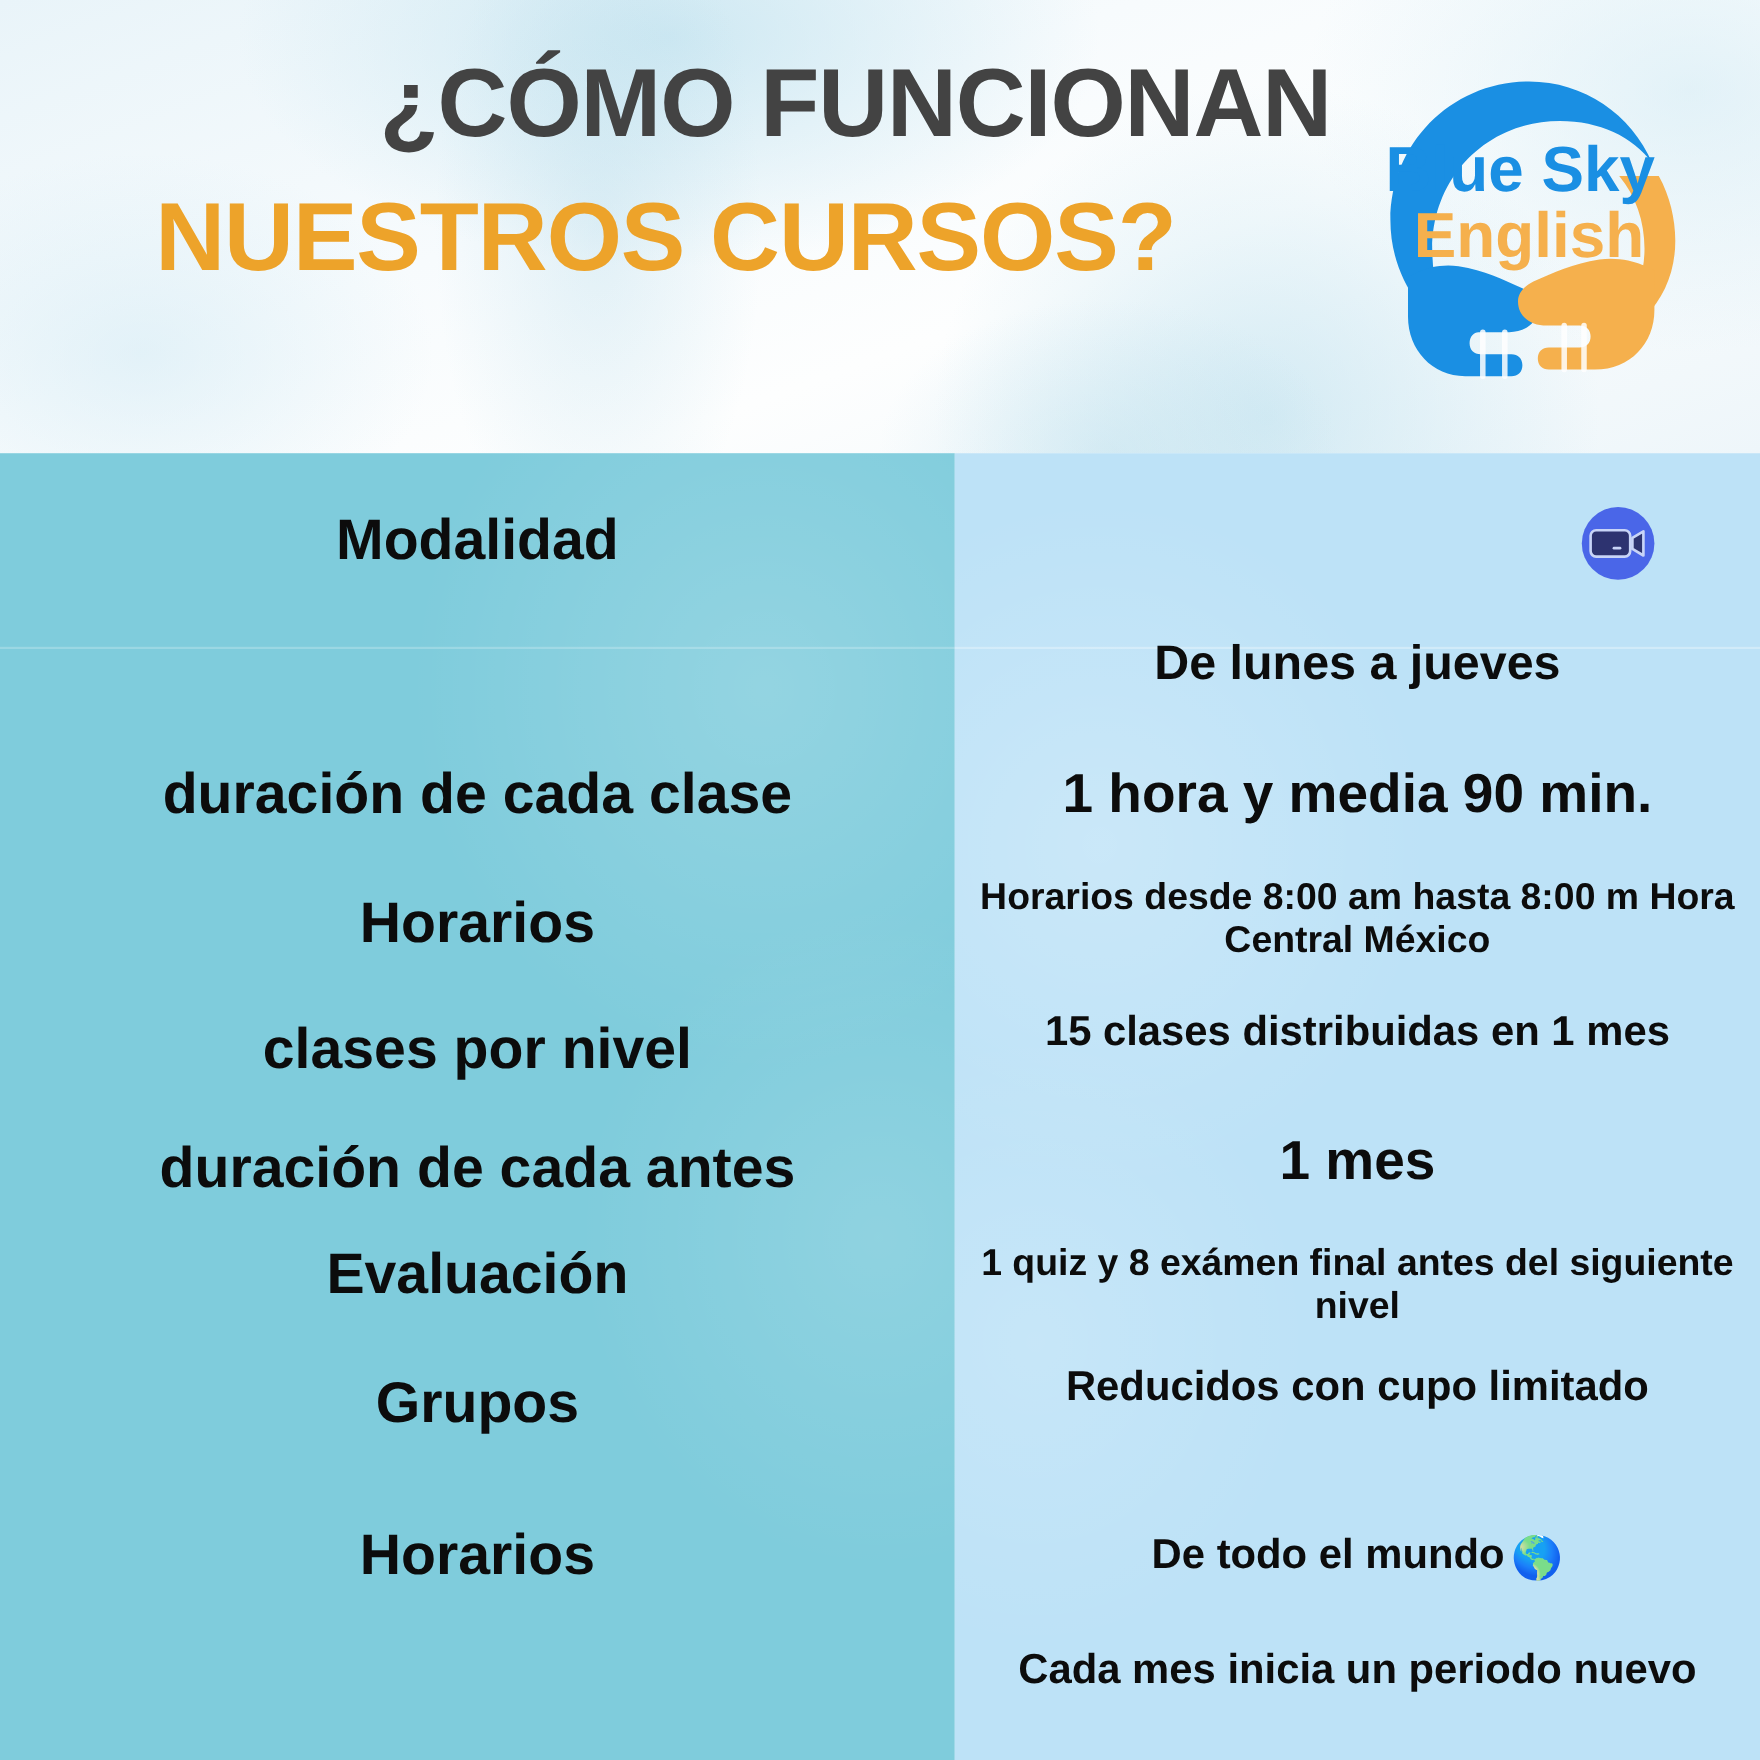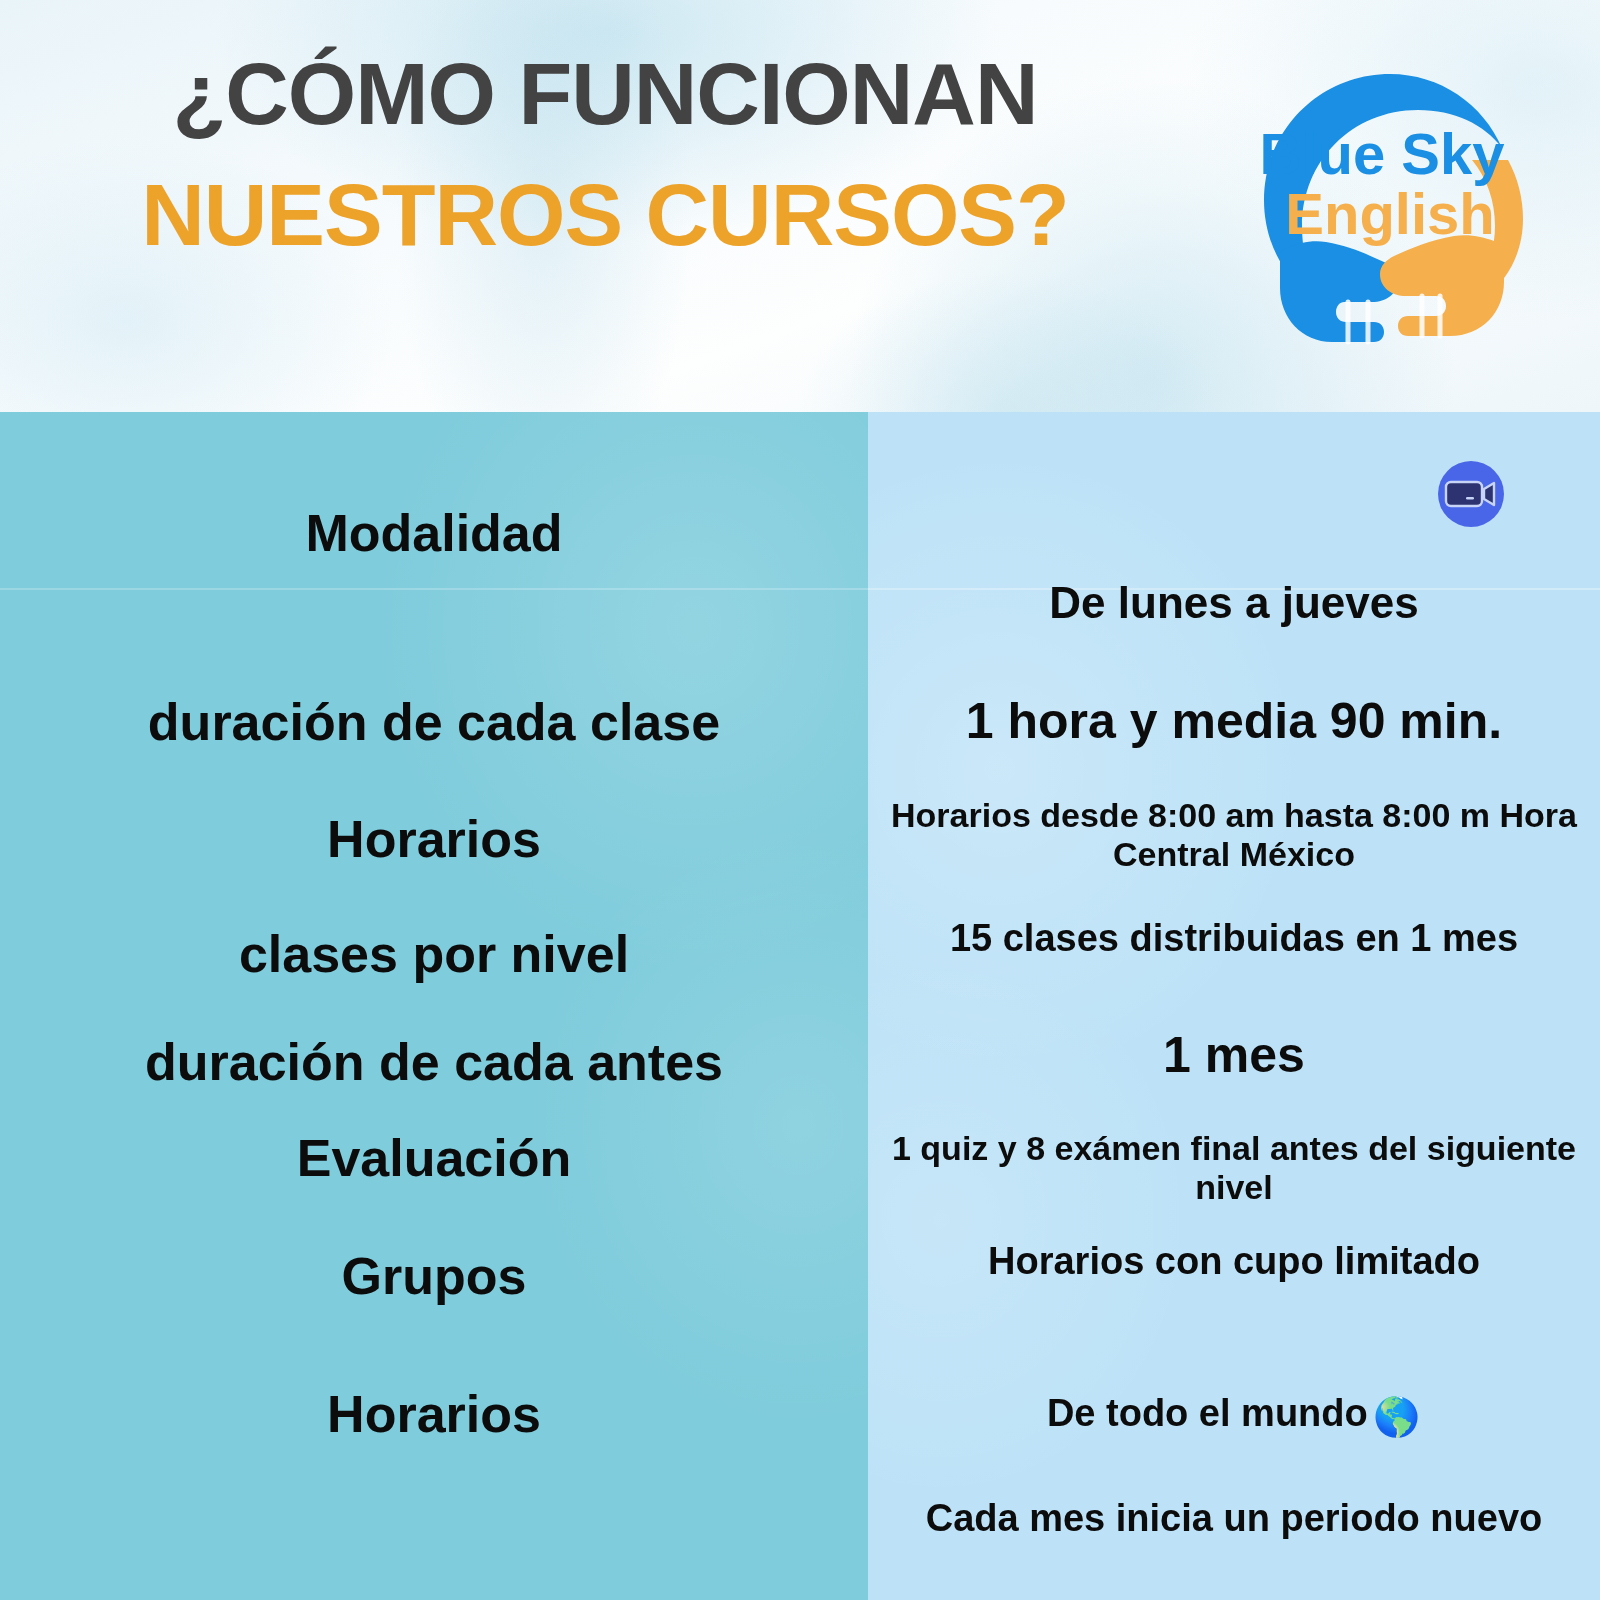--- a/index.html
+++ b/index.html
@@ -45,20 +45,21 @@
     text-align:center;
     z-index:3;
   }
   .title-line1 {
     font-size:88px;
     font-weight:bold;
     letter-spacing:-1px;
     color:#434343;
     line-height:1.08;
     white-space:nowrap;
+    text-align:right;
   }
   .title-line2 {
     margin-top:26px;
     font-size:88px;
     font-weight:bold;
     letter-spacing:-1px;
     color:#eda32a;
     line-height:1.08;
     white-space:nowrap;
   }
@@ -186,21 +187,21 @@
         <text x="150" y="178" font-family="Liberation Sans, sans-serif" font-size="58" font-weight="bold" fill="#f5b04d" text-anchor="middle">English</text>
       </svg>
     </div>
   </div>
 
   <div class="cols">
 
     <div class="col-left">
       <div class="row-divider-left"></div>
 
-      <div class="lbl s-big" style="top:50px;margin-top:42px;">Modalidad</div>
+      <div class="lbl s-big" style="top:50px;">Modalidad</div>
       <div class="lbl s-big" style="top:281px;">duración de cada clase</div>
       <div class="lbl s-big" style="top:398px;">Horarios</div>
       <div class="lbl s-big" style="top:513px;">clases por nivel</div>
       <div class="lbl s-big" style="top:621px;">duración de cada antes</div>
       <div class="lbl s-big" style="top:717px;">Evaluación</div>
       <div class="lbl s-big" style="top:835px;">Grupos</div>
       <div class="lbl s-big" style="top:973px;">Horarios</div>
     </div>
 
     <div class="col-right">
@@ -214,21 +215,21 @@
           <rect x="31" y="37" width="8" height="2.6" rx="1.3" fill="#c8d4f7"></rect>
         </svg>
       </div>
 
       <div class="val v-lg" style="top:166px;">De lunes a jueves</div>
       <div class="val v-xl" style="top:281px;">1 hora y media 90 min.</div>
       <div class="val v-sm" style="top:372px;">Horarios desde 8:00 am hasta 8:00 m Hora Central México</div>
       <div class="val v-md" style="top:505px;">15 clases distribuidas en 1 mes</div>
       <div class="val v-xl" style="top:615px;">1 mes</div>
       <div class="val v-sm" style="top:705px;">1 quiz y 8 exámen final antes del siguiente nivel</div>
-      <div class="val v-md" style="top:828px;">Horarios con cupo limitado</div>
+      <div class="val v-md" style="top:828px;">Reducidos con cupo limitado</div>
 
       <div class="val v-md" style="top:980px;">
         <span>De todo el mundo</span><span class="globe">🌎</span>
       </div>
 
       <div class="val v-md" style="top:1085px;">Cada mes inicia un periodo nuevo</div>
     </div>
   </div>
 </div>
 

